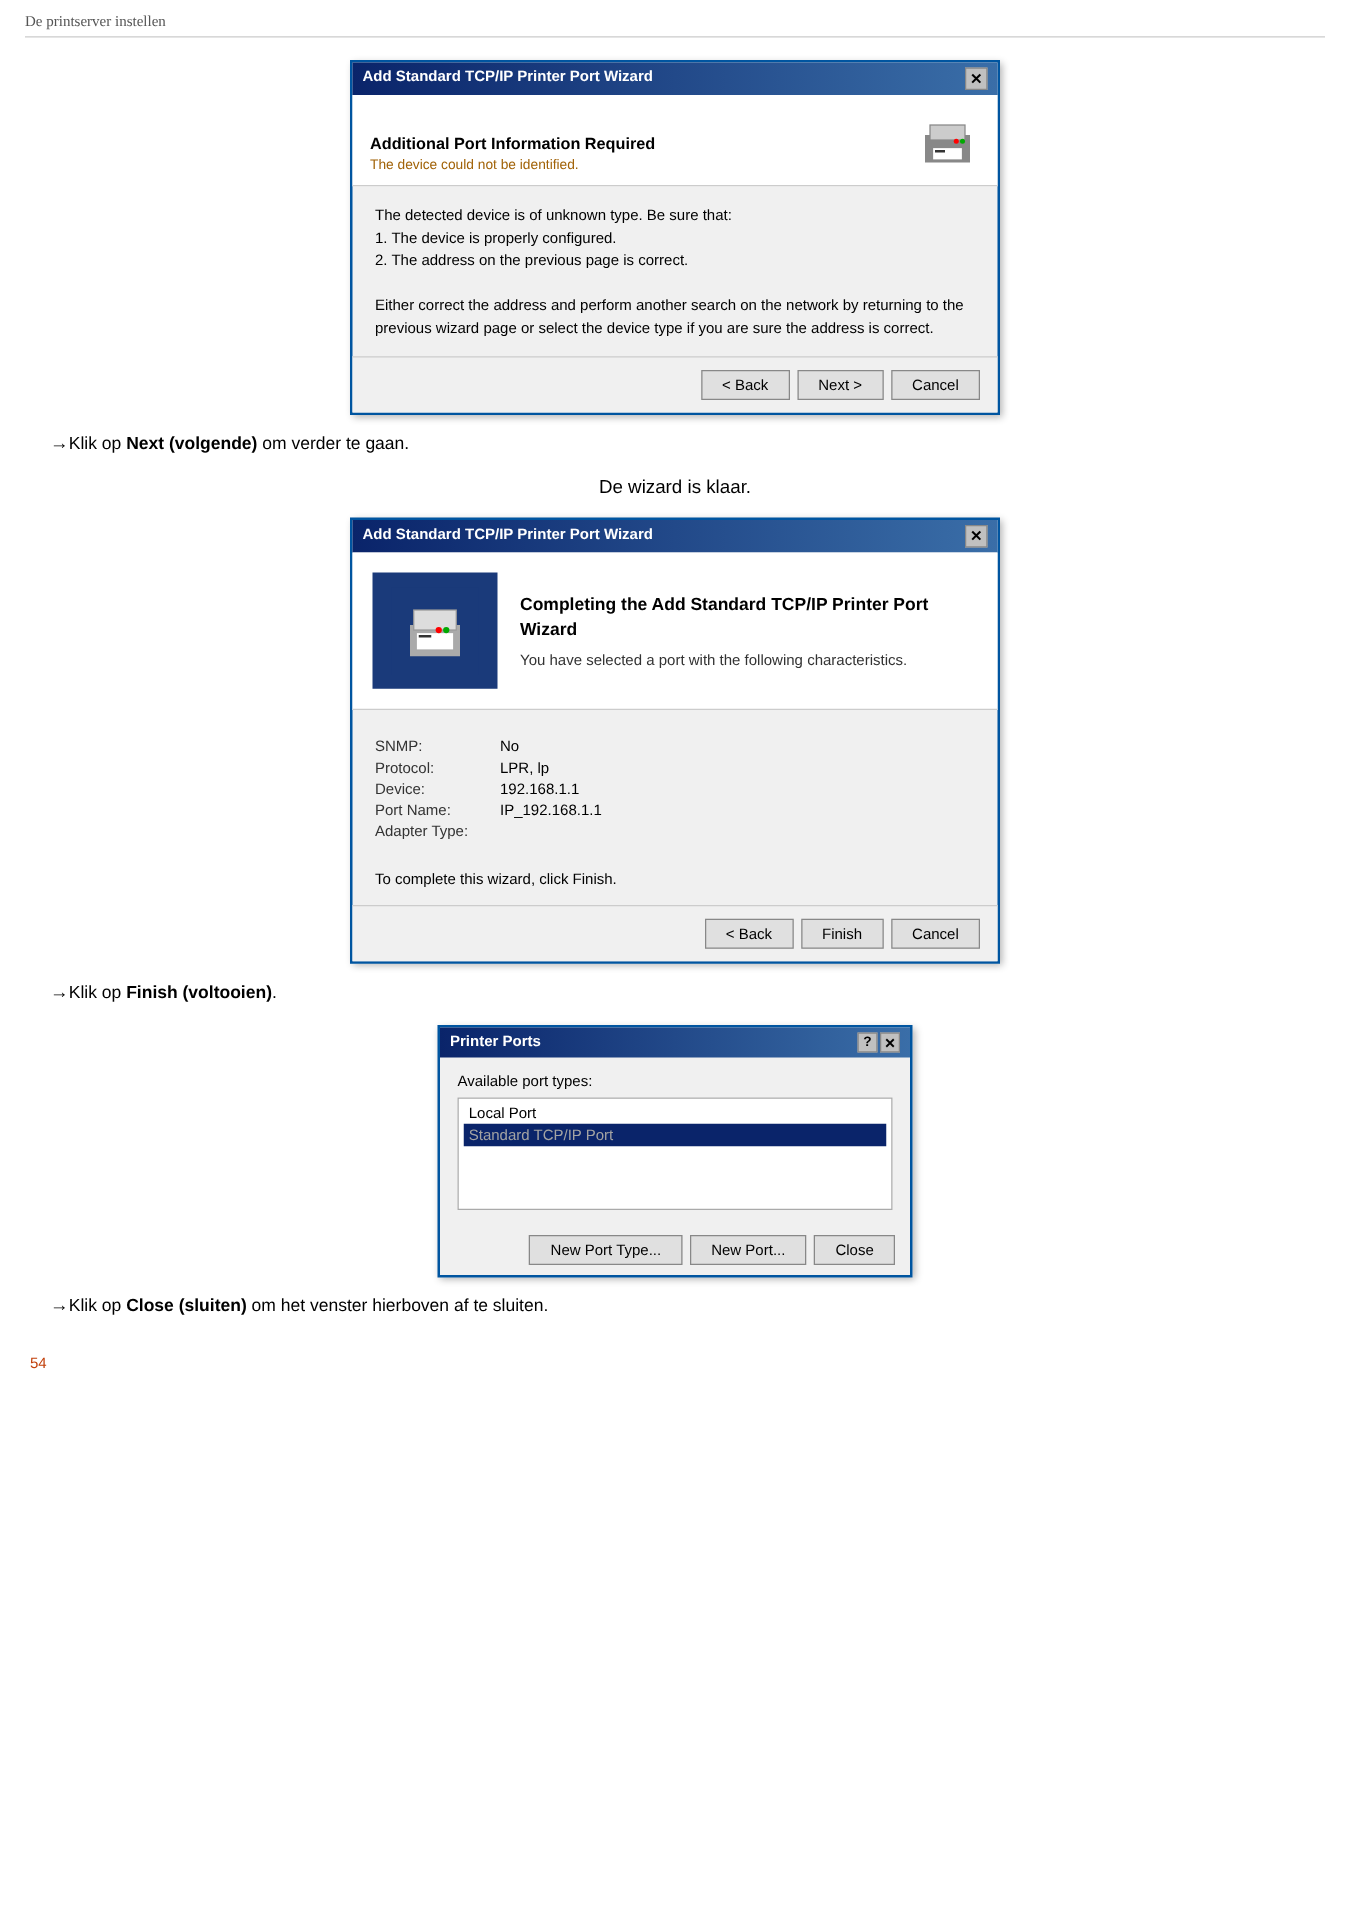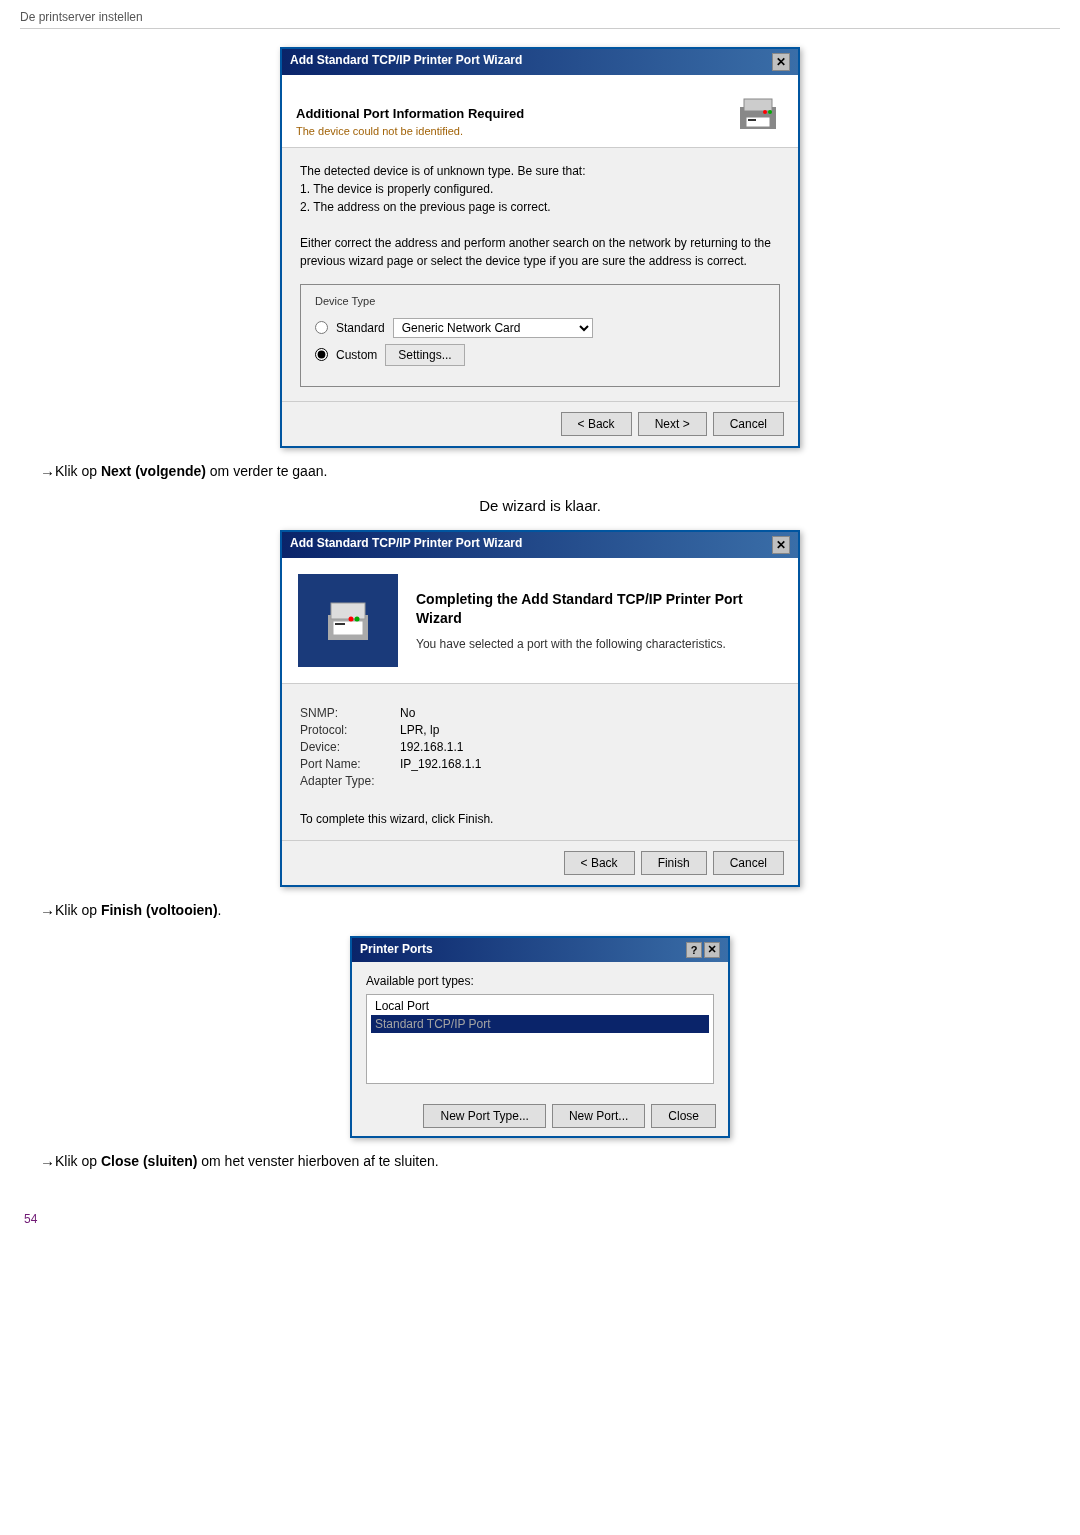--- a/index.html
+++ b/index.html
@@ -12,20 +12,21 @@
       min-height: 1535px;
       padding: 10px 20px 20px 20px;
     }
 
     .page-header {
       font-size: 12px;
       color: #555;
       margin-bottom: 18px;
       border-bottom: 1px solid #ccc;
       padding-bottom: 4px;
+      font-family: Liberation Serif, serif;
     }
 
     
     .dialog {
       border: 2px solid #0055a0;
       background: #f0f0f0;
       width: 520px;
       margin: 0 auto;
       box-shadow: 2px 2px 6px rgba(0,0,0,0.3);
     }
@@ -341,35 +342,20 @@
     </div>
   </div>
 
   <div class="dialog-body">
     <p>The detected device is of unknown type.  Be sure that:</p>
     <p>1. The device is properly configured.</p>
     <p>2. The address on the previous page is correct.</p>
     <br>
     <p>Either correct the address and perform another search on the network by returning to the previous wizard page or select the device type if you are sure the address is correct.</p>
 
-    <div class="device-type-group">
-      <div class="device-type-legend">Device Type</div>
-      <div class="radio-row">
-        <input type="radio" name="devicetype" class="radio-input" style="">
-        <label>Standard</label>
-        <select class="dropdown-select">
-          <option>Generic Network Card</option>
-        </select>
-      </div>
-      <div class="radio-row">
-        <input type="radio" name="devicetype" class="radio-input" checked="" style="">
-        <label>Custom</label>
-        <button class="settings-btn">Settings...</button>
-      </div>
-    </div>
   </div>
 
   <div class="dialog-footer">
     <button class="btn">&lt; Back</button>
     <button class="btn">Next &gt;</button>
     <button class="btn">Cancel</button>
   </div>
 </div>
 
 <div class="instruction-line">
@@ -461,13 +447,13 @@
     <button class="btn">New Port Type...</button>
     <button class="btn">New Port...</button>
     <button class="btn">Close</button>
   </div>
 </div>
 
 <div class="instruction-line">
   <span class="arrow-sym">→</span><span>Klik op </span><strong>Close (sluiten)</strong><span> om het venster hierboven af te sluiten.</span>
 </div>
 
-<div style="margin-top: 43px; font-size: 12px; color: #701a75; padding-left: 4px;">54</div>
+<div style="margin-top: 30px; font-size: 12px; color: #c2410c; padding-left: 4px;">54</div>
 
 </body></html>

